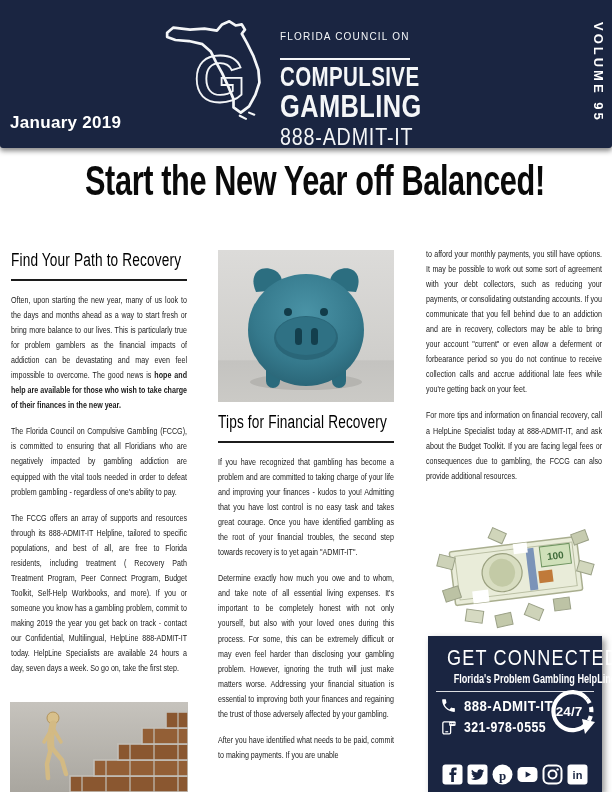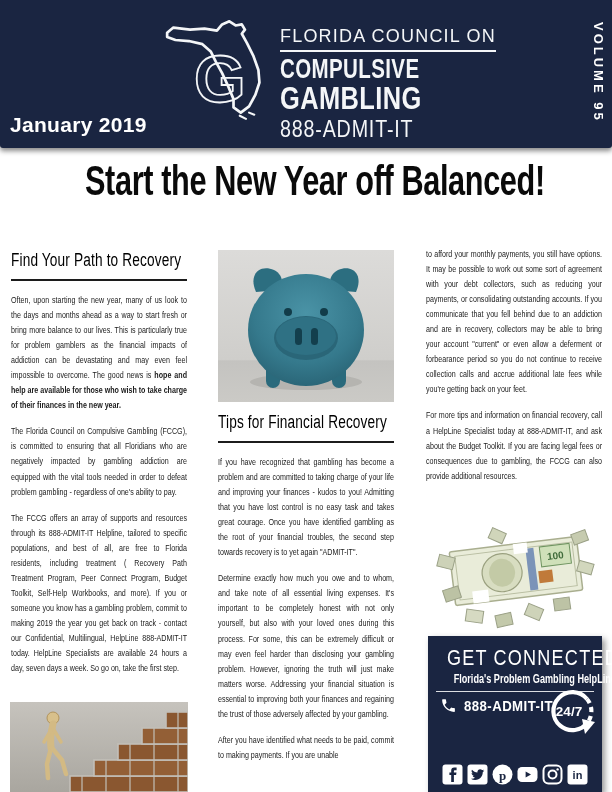--- a/index.html
+++ b/index.html
@@ -4,31 +4,31 @@
 <style>
   html,body{margin:0;padding:0;background:#ffffff;}
   .page{position:relative;width:612px;height:792px;background:#ffffff;overflow:hidden;
         font-family:"Liberation Sans",sans-serif;}
 
   
   .masthead{position:absolute;left:0;top:0;width:612px;height:148px;background:#1a2541;
             box-shadow:0 3px 5px rgba(40,40,40,.55);border-radius:0 0 3px 3px;}
   .fl-logo{position:absolute;left:163px;top:16px;}
   .logo-text{position:absolute;left:280px;top:26px;color:#f4f6f8;}
-  .lt1{font-size:18px;letter-spacing:1.2px;white-space:nowrap;border-bottom:2px solid #f4f6f8;
-       padding-bottom:3px;display:inline-block;}
+  .lt1{font-size:10px;letter-spacing:1.2px;white-space:nowrap;border-bottom:2px solid #f4f6f8;
+       padding-bottom:16px;display:inline-block;}
   .lt2{font-size:27px;font-weight:bold;letter-spacing:.5px;transform:scaleX(.76);
        transform-origin:0 0;white-space:nowrap;margin-top:2px;}
   .lt3{font-size:31px;font-weight:bold;letter-spacing:.5px;transform:scaleX(.82);
        transform-origin:0 0;white-space:nowrap;margin-top:-4px;}
   .lt4{font-size:24px;font-weight:normal;letter-spacing:1px;transform:scaleX(.82);
        transform-origin:0 0;white-space:nowrap;margin-top:-2px;}
   .volume{position:absolute;right:6px;top:22px;writing-mode:vertical-rl;color:#fff;
           font-size:13px;font-weight:bold;letter-spacing:3px;}
-  .issue-date{position:absolute;left:10px;top:113px;color:#fff;font-size:21px;font-weight:bold;
+  .issue-date{position:absolute;left:10px;top:113px;color:#fff;font-size:17px;font-weight:bold;
               letter-spacing:.3px;}
 
   
   .headline{position:absolute;left:0;top:157px;width:580px;text-align:center;color:#0a0a0a;}
   .headline span{display:inline-block;font-size:42px;font-weight:bold;letter-spacing:-.5px;
                  transform:scaleX(.73);transform-origin:50% 0;white-space:nowrap;}
 
   
   .coltext{position:absolute;width:232px;transform:scaleX(.7586);transform-origin:0 0;color:#1a1a1a;}
   .col-left{left:11px;top:250px;}
@@ -220,20 +220,31 @@
     <div class="gc-sub"><span>Florida's Problem Gambling HelpLine</span></div>
     <hr class="gc-rule">
 
     <div class="gc-row">
       <svg width="17" height="17" viewBox="0 0 24 24">
         <path d="M6.6 10.8c1.5 2.9 3.8 5.2 6.7 6.7l2.2-2.2c.3-.3.7-.4 1-.2 1.1.4 2.3.6 3.5.6.6 0 1 .4 1 1V20c0 .6-.4 1-1 1C10.6 21 3 13.4 3 4c0-.6.4-1 1-1h3.5c.6 0 1 .4 1 1 0 1.2.2 2.4.6 3.5.1.3 0 .7-.2 1l-2.3 2.3z" fill="#fff"></path>
       </svg>
       <span class="lbl lbl-phone">888-ADMIT-IT</span>
     </div>
 
+    <div class="gc-row">
+      <svg width="17" height="17" viewBox="0 0 24 24">
+        <rect x="4" y="4" width="11" height="17" rx="2" fill="none" stroke="#fff" stroke-width="1.8"></rect>
+        <line x1="7.5" y1="18" x2="11.5" y2="18" stroke="#fff" stroke-width="1.6"></line>
+        <rect x="13" y="3" width="9" height="7" rx="1.6" fill="#fff"></rect>
+        <circle cx="15.3" cy="6.5" r="0.9" fill="#1a2541"></circle>
+        <circle cx="17.5" cy="6.5" r="0.9" fill="#1a2541"></circle>
+        <circle cx="19.7" cy="6.5" r="0.9" fill="#1a2541"></circle>
+      </svg>
+      <span class="lbl lbl-sms">321-978-0555</span>
+    </div>
 
 
     <svg class="gc-badge" width="54" height="56" viewBox="0 0 54 56">
       <path d="M44 13 A19 19 0 1 0 45 36" fill="none" stroke="#fff" stroke-width="4.2"></path>
       <path d="M44 13 A19 19 0 0 1 45 36" fill="none" stroke="#fff" stroke-width="4.2" stroke-dasharray="5 4"></path>
       <path d="M39 33 L52 36 L42 48 Z" fill="#fff"></path>
       <text x="26" y="30" font-size="13.5" font-weight="bold" fill="#fff" text-anchor="middle" font-family="Liberation Sans, sans-serif">24/7</text>
     </svg>
 
     <div class="gc-social">

